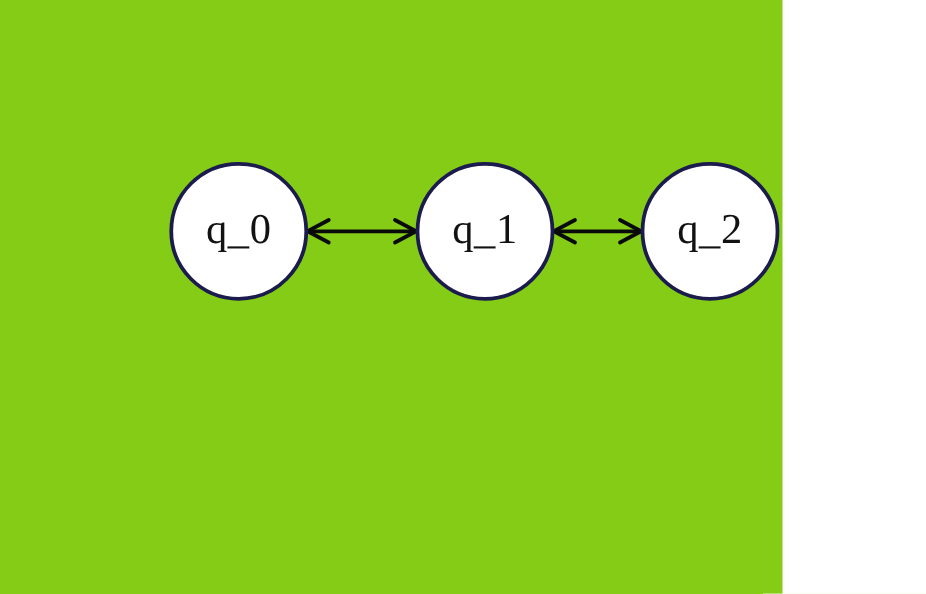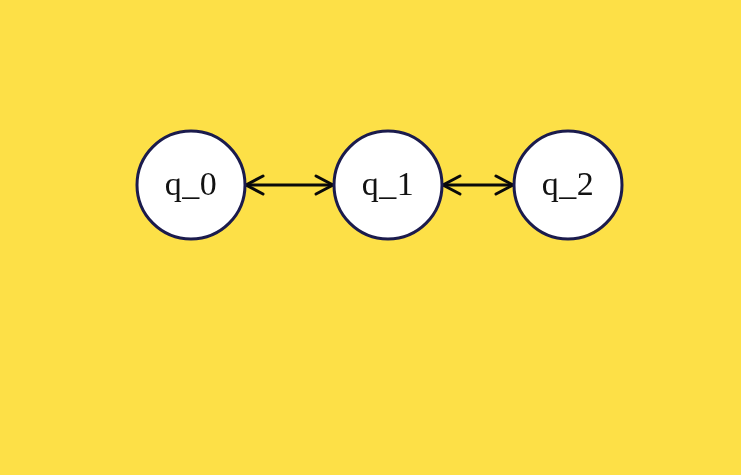--- a/index.html
+++ b/index.html
@@ -9,23 +9,23 @@
     background: #ffffff;
   }
   body {
     width: 741px;
     height: 475px;
     overflow: hidden;
     font-family: "Liberation Serif", "DejaVu Serif", serif;
   }
   #diagram-canvas {
     position: relative;
-    width: 741px;
+    width: 626px;
     height: 475px;
-    background: #fde047;
+    background: #84cc16;
   }
   #graph-svg {
     position: absolute;
     top: 0;
     left: 0;
     width: 741px;
     height: 475px;
     display: block;
   }
   .node-circle {

